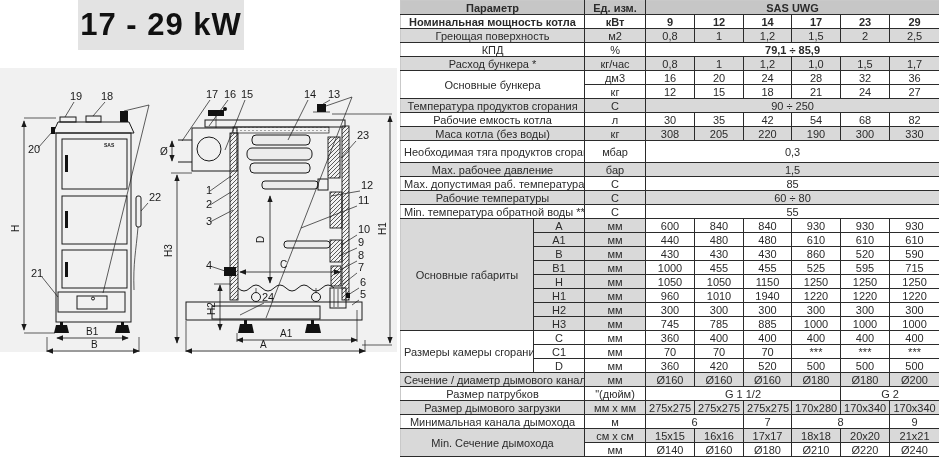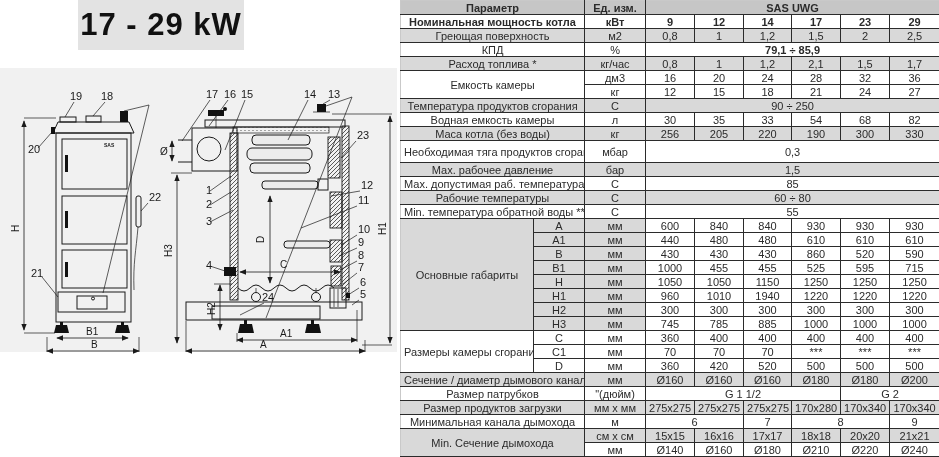--- a/index.html
+++ b/index.html
@@ -285,31 +285,31 @@
             <td class="bg-g">1,5</td>
             <td class="bg-g">2</td>
             <td class="bg-g">2,5</td>
           </tr>
           <tr>
             <td colspan="2" class="bg-w left">КПД</td>
             <td class="bg-w">%</td>
             <td colspan="6" class="bg-w bold">79,1 ÷ 85,9</td>
           </tr>
           <tr>
-            <td colspan="2" class="bg-g left">Расход топлива *</td>
+            <td colspan="2" class="bg-g left">Расход бункера *</td>
             <td class="bg-g">кг/час</td>
             <td class="bg-g">0,8</td>
             <td class="bg-g">1</td>
             <td class="bg-g">1,2</td>
-            <td class="bg-g">2,1</td>
+            <td class="bg-g">1,0</td>
             <td class="bg-g">1,5</td>
             <td class="bg-g">1,7</td>
           </tr>
           <tr>
-            <td colspan="2" rowspan="2" class="bg-w left">Емкость камеры</td>
+            <td colspan="2" rowspan="2" class="bg-w left">Основные бункера</td>
             <td class="bg-w">дм3</td>
             <td class="bg-w">16</td>
             <td class="bg-w">20</td>
             <td class="bg-w">24</td>
             <td class="bg-w">28</td>
             <td class="bg-w">32</td>
             <td class="bg-w">36</td>
           </tr>
           <tr>
             <td class="bg-w">кг</td>
@@ -319,33 +319,33 @@
             <td class="bg-w">21</td>
             <td class="bg-w">24</td>
             <td class="bg-w">27</td>
           </tr>
           <tr>
             <td colspan="2" class="bg-g left">Температура продуктов сгорания</td>
             <td class="bg-g">С</td>
             <td colspan="6" class="bg-g">90 ÷ 250</td>
           </tr>
           <tr>
-            <td colspan="2" class="bg-w left">Водная емкость камеры</td>
+            <td colspan="2" class="bg-w left">Рабочие емкость котла</td>
             <td class="bg-w">л</td>
             <td class="bg-w">30</td>
             <td class="bg-w">35</td>
-            <td class="bg-w">33</td>
+            <td class="bg-w">42</td>
             <td class="bg-w">54</td>
             <td class="bg-w">68</td>
             <td class="bg-w">82</td>
           </tr>
           <tr>
             <td colspan="2" class="bg-g left">Маса котла (без воды)</td>
             <td class="bg-g">кг</td>
-            <td class="bg-g">256</td>
+            <td class="bg-g">308</td>
             <td class="bg-g">205</td>
             <td class="bg-g">220</td>
             <td class="bg-g">190</td>
             <td class="bg-g">300</td>
             <td class="bg-g">330</td>
           </tr>
           <tr class="tall">
             <td colspan="2" class="bg-w left">Необходимая тяга продуктов сгорания</td>
             <td class="bg-w">мбар</td>
             <td colspan="6" class="bg-w">0,3</td>
@@ -492,21 +492,21 @@
             <td class="bg-g">Ø180</td>
             <td class="bg-g">Ø200</td>
           </tr>
           <tr>
             <td colspan="2" class="bg-w left">Размер патрубков</td>
             <td class="bg-w">"(дюйм)</td>
             <td colspan="4" class="bg-w">G 1 1/2</td>
             <td colspan="2" class="bg-w">G 2</td>
           </tr>
           <tr>
-            <td colspan="2" class="bg-g left">Размер продуктов загрузки</td>
+            <td colspan="2" class="bg-g left">Размер дымового загрузки</td>
             <td class="bg-g">мм х мм</td>
             <td class="bg-g">275x275</td>
             <td class="bg-g">275x275</td>
             <td class="bg-g">275x275</td>
             <td class="bg-g">170x280</td>
             <td class="bg-g">170x340</td>
             <td class="bg-g">170x340</td>
           </tr>
           <tr>
             <td colspan="2" class="bg-w left">Минимальная канала дымохода</td>

